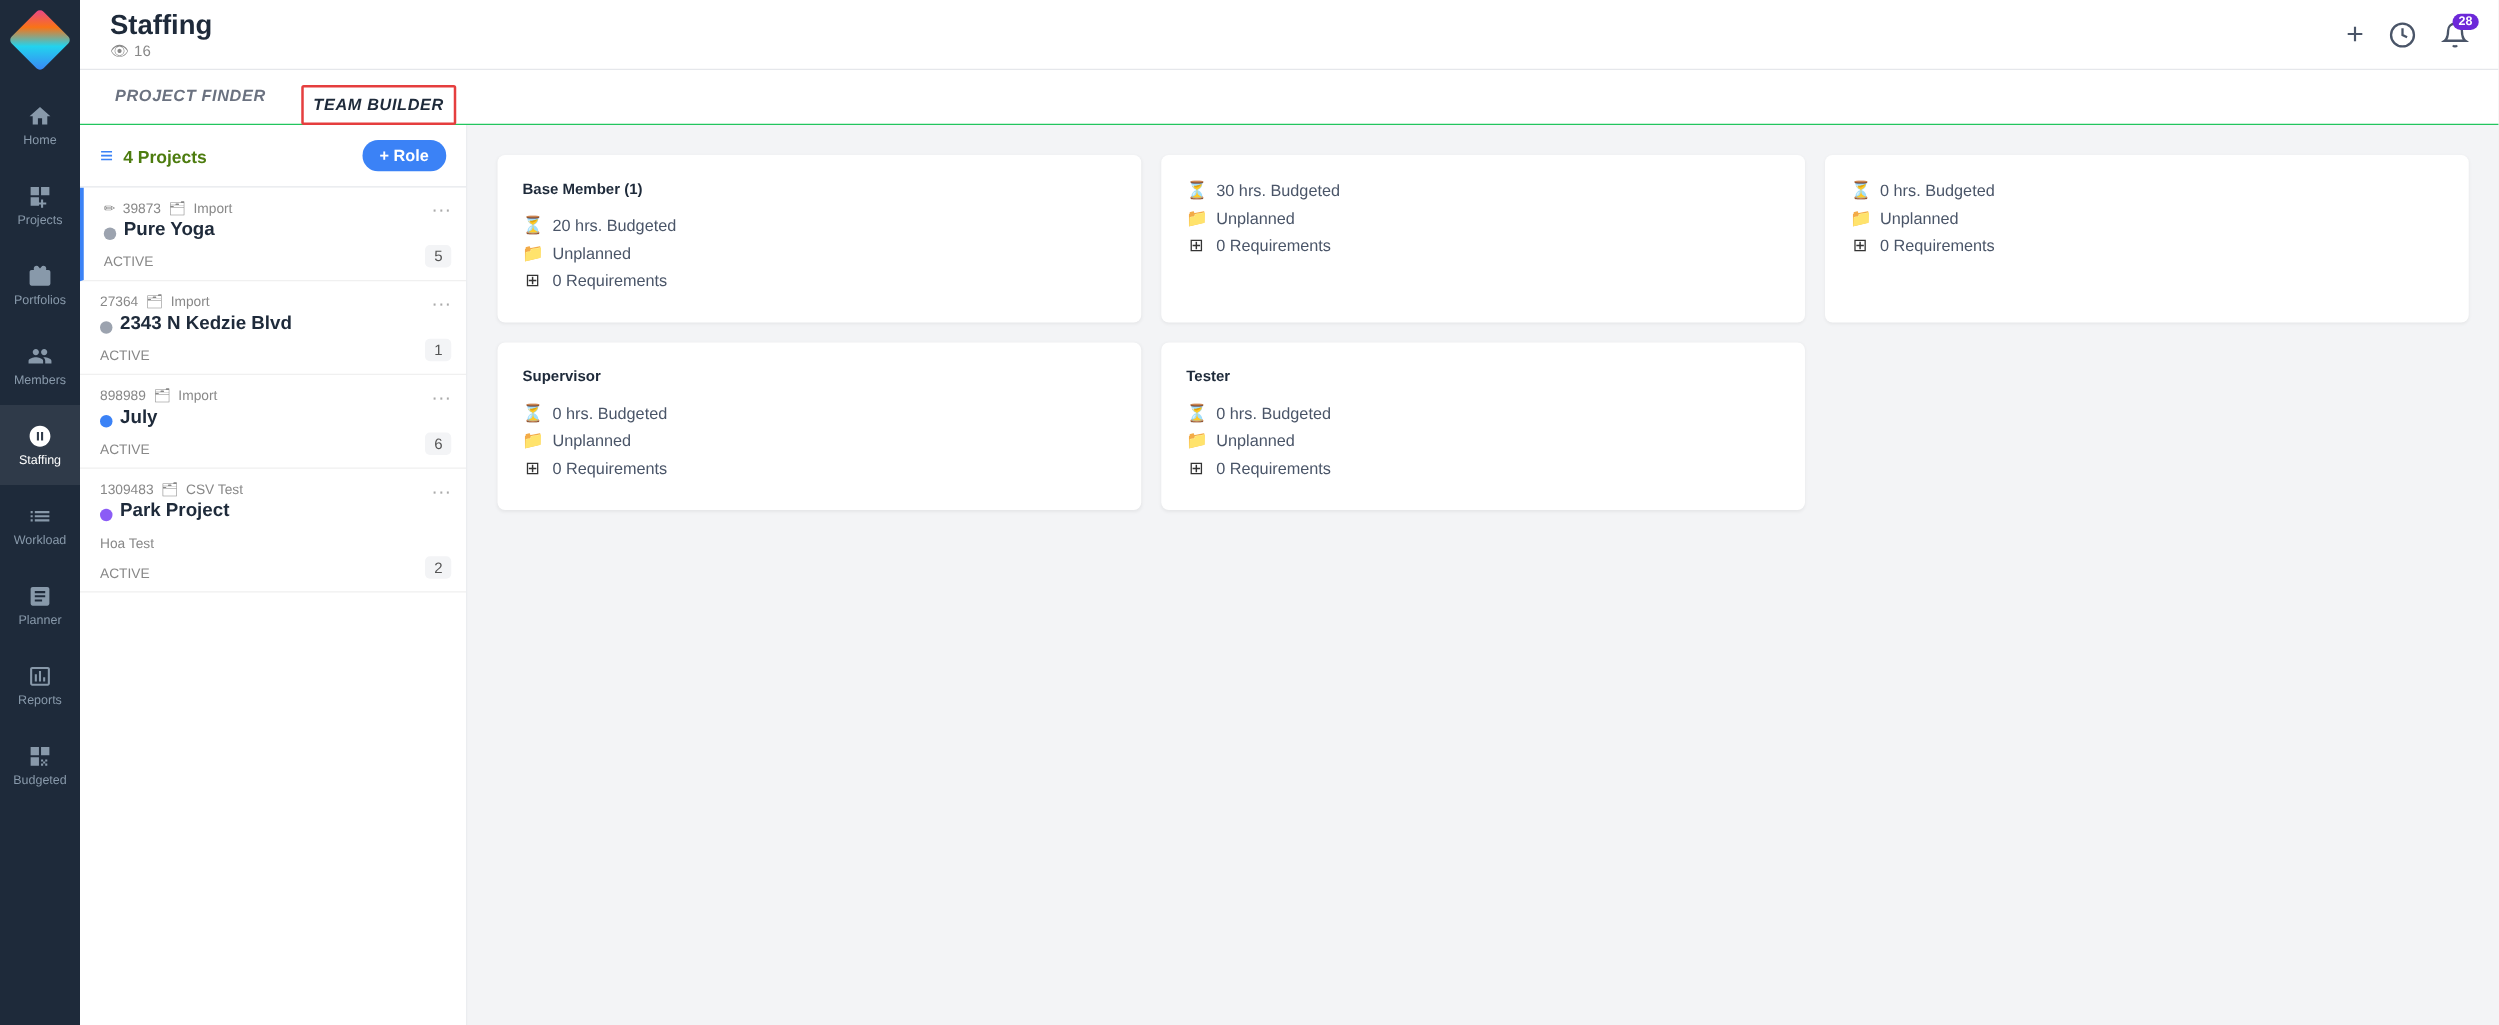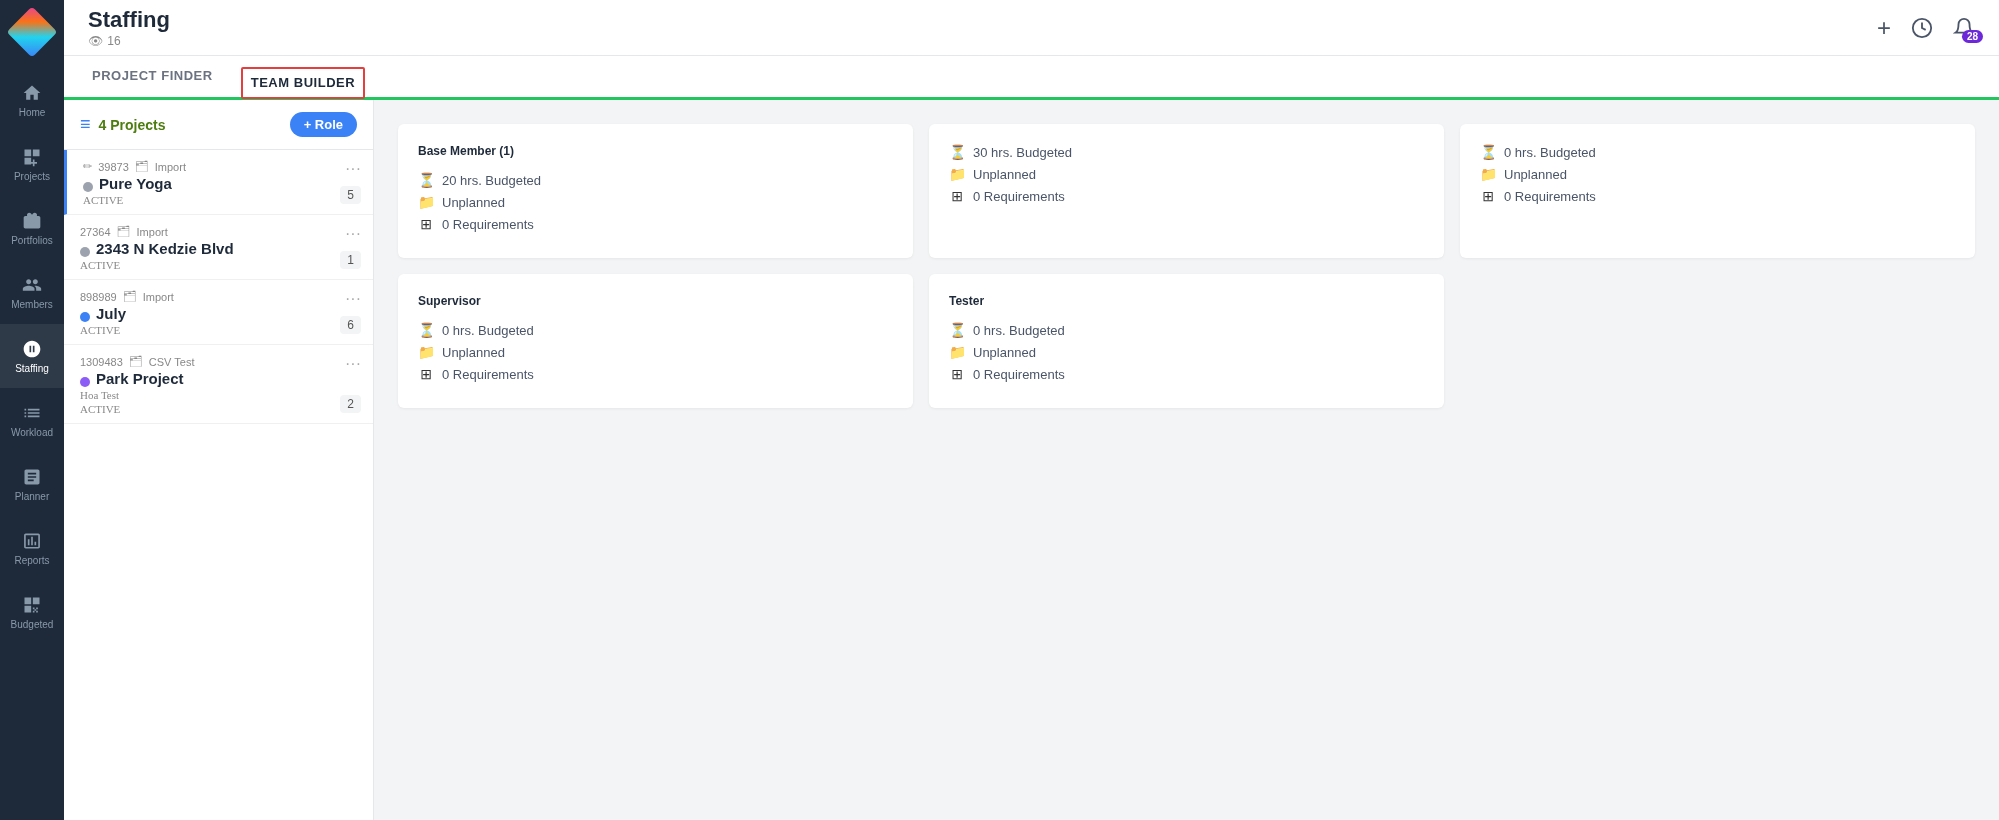--- a/index.html
+++ b/index.html
@@ -75,33 +75,34 @@
     .topbar-actions { display: flex; align-items: center; gap: 20px; }
     .topbar-action-btn {
       background: none; border: none; cursor: pointer;
       color: #4a5568; font-size: 20px; position: relative;
       display: flex; align-items: center; justify-content: center;
     }
     .badge {
       position: absolute; top: -6px; right: -8px;
       background: #6d28d9; color: #fff;
       border-radius: 999px; font-size: 10px;
-      padding: 1px 5px; font-weight: 700; margin-top: 19px;
+      padding: 1px 5px; font-weight: 700;
     }
 
     
     .subnav {
       background: #fff;
       display: flex;
       align-items: center;
       padding: 0 24px;
       height: 44px;
-      border-bottom: 3px solid #22c55e;
+      border-bottom: 1px solid #22c55e;
       gap: 24px;
       flex-shrink: 0;
+      font-style: italic;
     }
     .subnav-tab {
       height: 44px;
       display: flex;
       align-items: center;
       font-size: 13px;
       font-weight: 600;
       color: #6b7280;
       cursor: pointer;
       border-bottom: 2px solid transparent;
@@ -158,21 +159,21 @@
     .projects-list { flex: 1; overflow-y: auto; }
     .project-item {
       padding: 10px 16px 8px 16px;
       border-bottom: 1px solid #f0f0f0;
       cursor: pointer;
       position: relative;
     }
     .project-item.selected { border-left: 3px solid #3b82f6; }
     .project-item-meta { font-size: 11px; color: #888; display: flex; align-items: center; gap: 6px; margin-bottom: 2px; }
     .project-item-name { font-size: 15px; font-weight: 600; color: #1e2a3a; display: flex; align-items: flex-end; gap: 6px; }
-    .project-item-status { font-size: 11px; color: #888; margin-top: 2px; font-family: Liberation Serif, serif; }
+    .project-item-status { font-size: 11px; color: #888; margin-top: 12px; }
     .project-item-count {
       position: absolute; right: 12px; bottom: 10px;
       background: #f3f4f6; border-radius: 4px;
       font-size: 12px; color: #555; padding: 2px 7px;
     }
     .project-item-more {
       position: absolute; right: 12px; top: 10px;
       color: #aaa; font-size: 16px; cursor: pointer;
     }
     .dot { width: 10px; height: 10px; border-radius: 50%; display: inline-block; }

